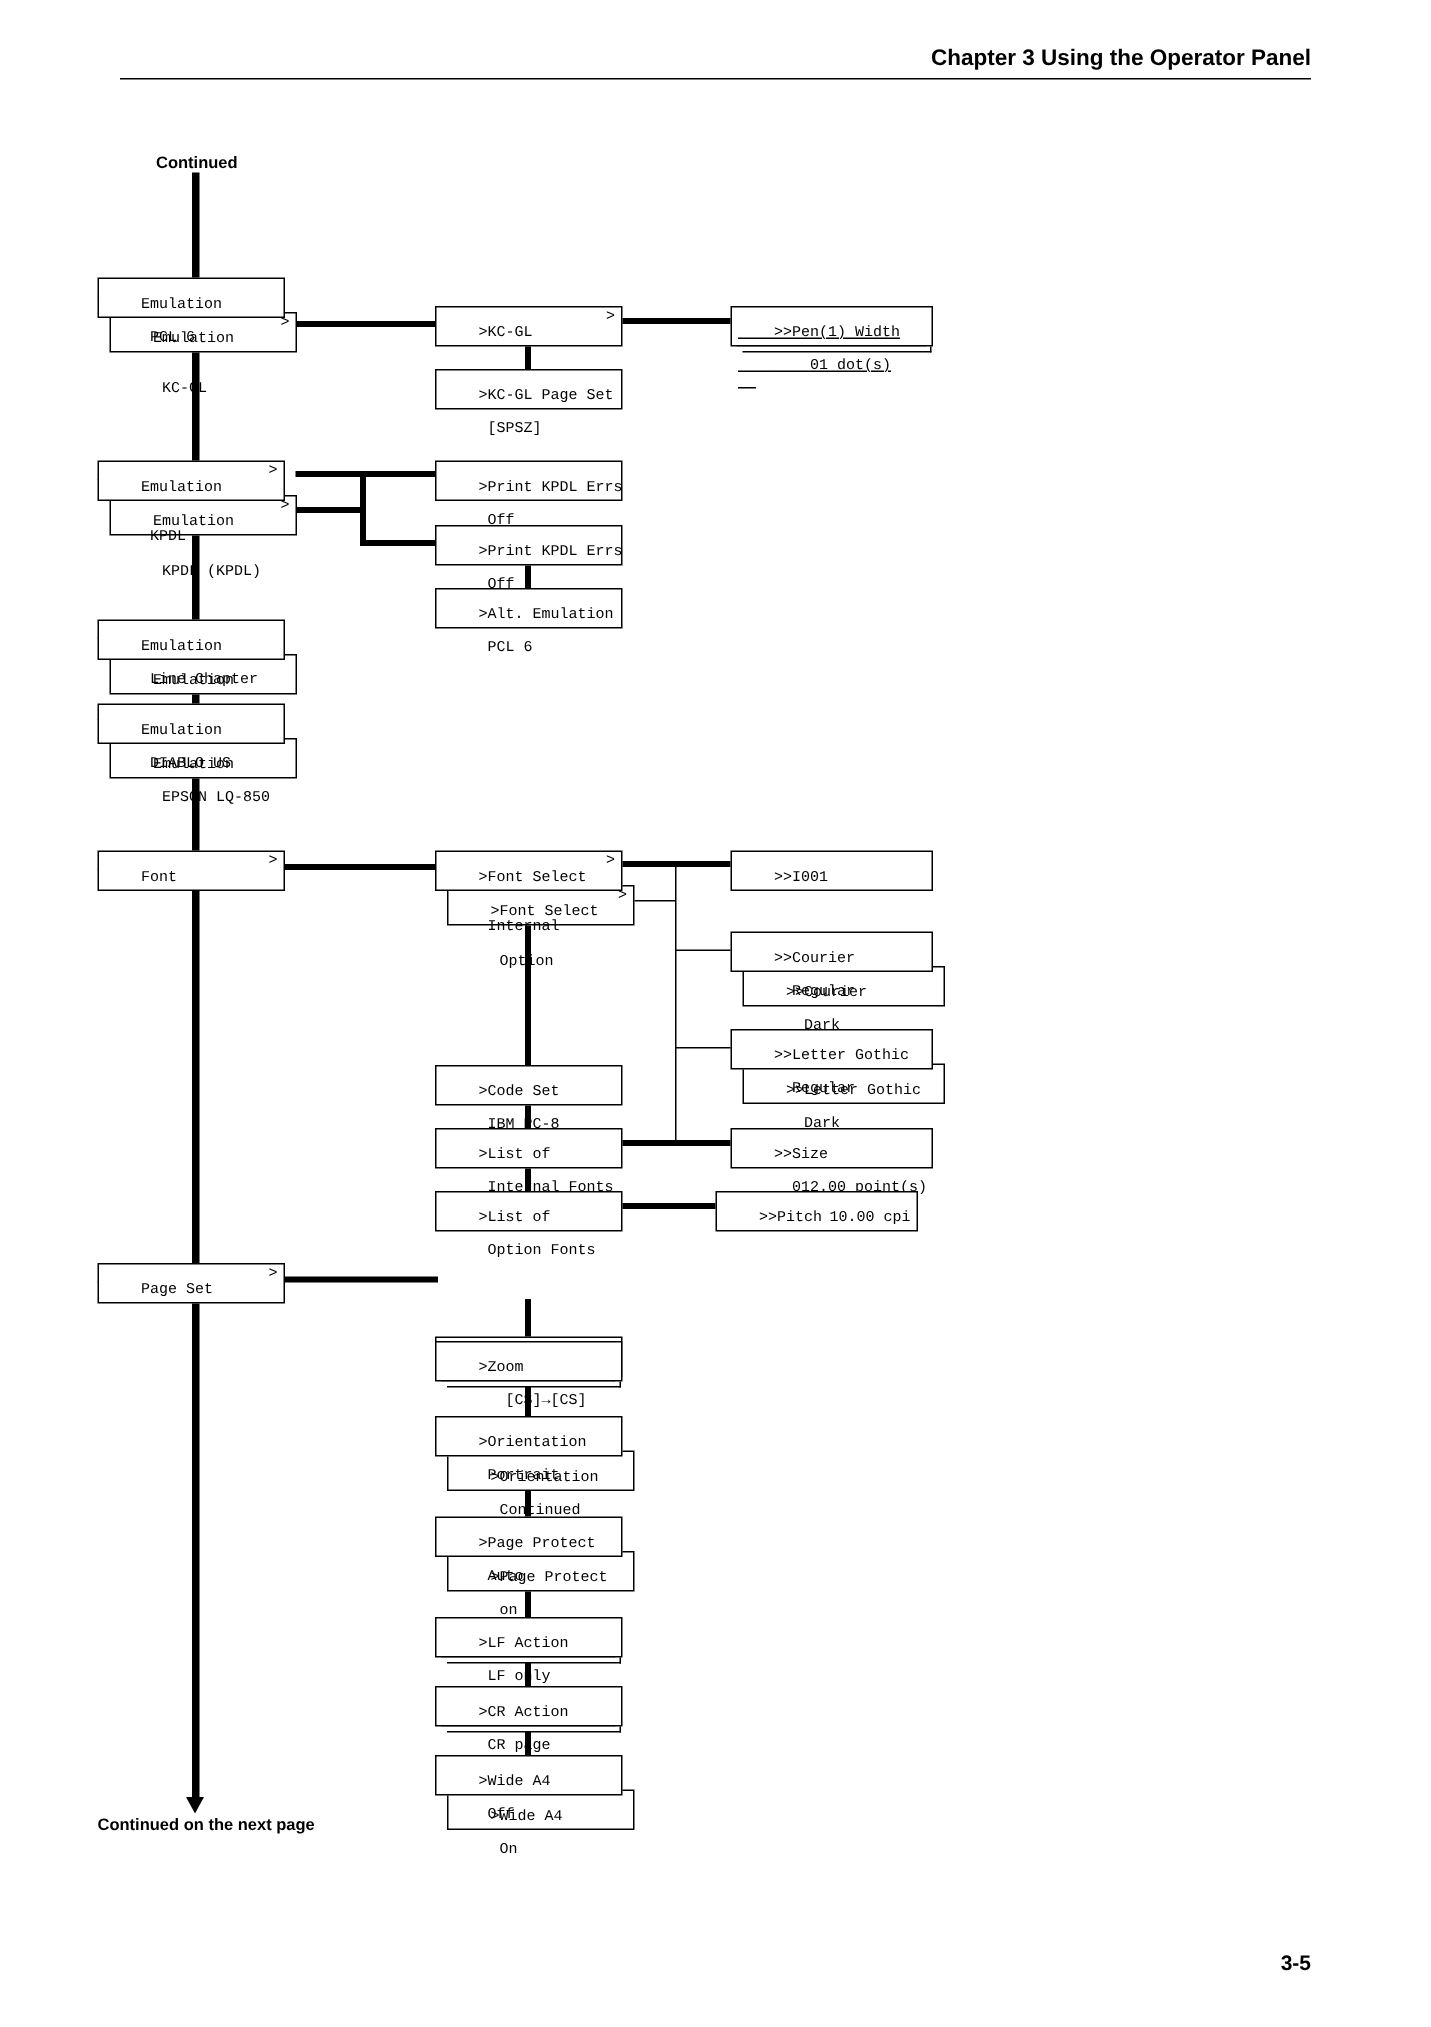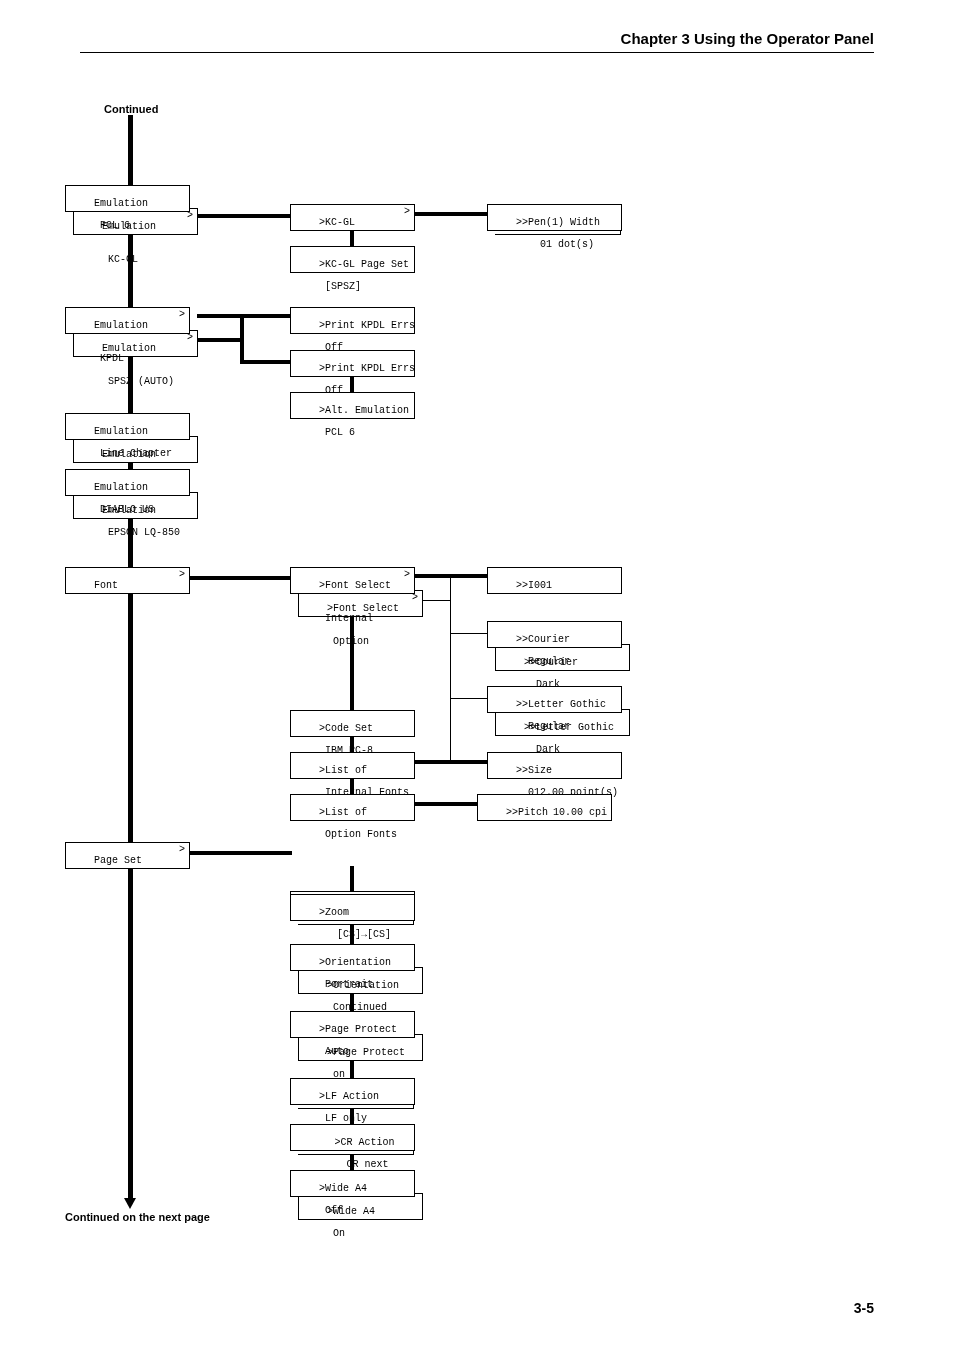--- a/index.html
+++ b/index.html
@@ -135,21 +135,21 @@
   </div>
 
   <div class="box" style="left:65px; top:307px; width:115px; height:22px;">
     <span>Emulation</span>
     <span class="r">&gt;</span><br>
     <span> KPDL</span>
   </div>
   <div class="box" style="left:73px; top:330px; width:115px; height:22px; z-index:3;">
     <span>Emulation</span>
     <span class="r">&gt;</span><br>
-    <span> SPSZ (AUTO)</span>
+    <span> KPDL (KPDL)</span>
   </div>
 
   <div class="box" style="left:65px; top:413px; width:115px; height:22px;">
     <span>Emulation</span><br>
     <span> Line Chapter</span>
   </div>
   <div class="box" style="left:73px; top:436px; width:115px; height:22px; z-index:3;">
     <span>Emulation</span><br>
     <span> IBM Printer</span>
   </div>
@@ -180,21 +180,21 @@
     <span>  Pen Width</span>
   </div>
 
   <div class="conn vline" style="left:350px; top:228px; height:20px; width:4px;"></div>
   <div class="box" style="left:290px; top:246px; width:115px; height:22px;">
     <span>&gt;KC-GL Page Set</span><br>
     <span> [SPSZ]</span>
   </div>
 
   <div class="conn hline" style="left:414px; top:212px; width:75px; height:4px;"></div>
-  <div class="box" style="left:487px; top:204px; width:125px; height:22px;">
+  <div class="box" style="left:487px; top:204px; width:125px; height:22px;text-decoration:underline;">
     <span>&gt;&gt;Pen(1) Width</span><br>
     <span>    01 dot(s)</span>
   </div>
   <div class="stack2" style="left:491px; top:208px; width:125px; height:22px;"></div>
   <div class="stack3" style="left:495px; top:212px; width:125px; height:22px;"></div>
 
   <div class="conn hline" style="left:197px; top:314px; width:45px; height:4px;"></div>
   <div class="conn hline" style="left:197px; top:338px; width:45px; height:4px;"></div>
   <div class="conn vline" style="left:240px; top:314px; height:50px; width:4px;"></div>
   <div class="conn hline" style="left:240px; top:314px; width:52px; height:4px;"></div>
@@ -317,23 +317,23 @@
 
   <div class="conn vline" style="left:350px; top:1058px; height:22px; width:4px;"></div>
   <div class="box" style="left:290px; top:1078px; width:115px; height:22px;">
     <span>&gt;LF Action</span><br>
     <span> LF only</span>
   </div>
   <div class="stack2" style="left:294px; top:1082px; width:115px; height:22px;"></div>
   <div class="stack3" style="left:298px; top:1086px; width:115px; height:22px;"></div>
 
   <div class="conn vline" style="left:350px; top:1108px; height:18px; width:4px;"></div>
-  <div class="box" style="left:290px; top:1124px; width:115px; height:22px;text-align:center;">
+  <div class="box" style="left:290px; top:1124px; width:115px; height:22px;">
     <span>&gt;CR Action</span><br>
-    <span> CR next</span>
+    <span> CR page</span>
   </div>
   <div class="stack2" style="left:294px; top:1128px; width:115px; height:22px;"></div>
   <div class="stack3" style="left:298px; top:1132px; width:115px; height:22px;"></div>
 
   <div class="conn vline" style="left:350px; top:1154px; height:18px; width:4px;"></div>
   <div class="box" style="left:290px; top:1170px; width:115px; height:22px;">
     <span>&gt;Wide A4</span><br>
     <span> Off</span>
   </div>
   <div class="box" style="left:298px; top:1193px; width:115px; height:22px; z-index:3;">

